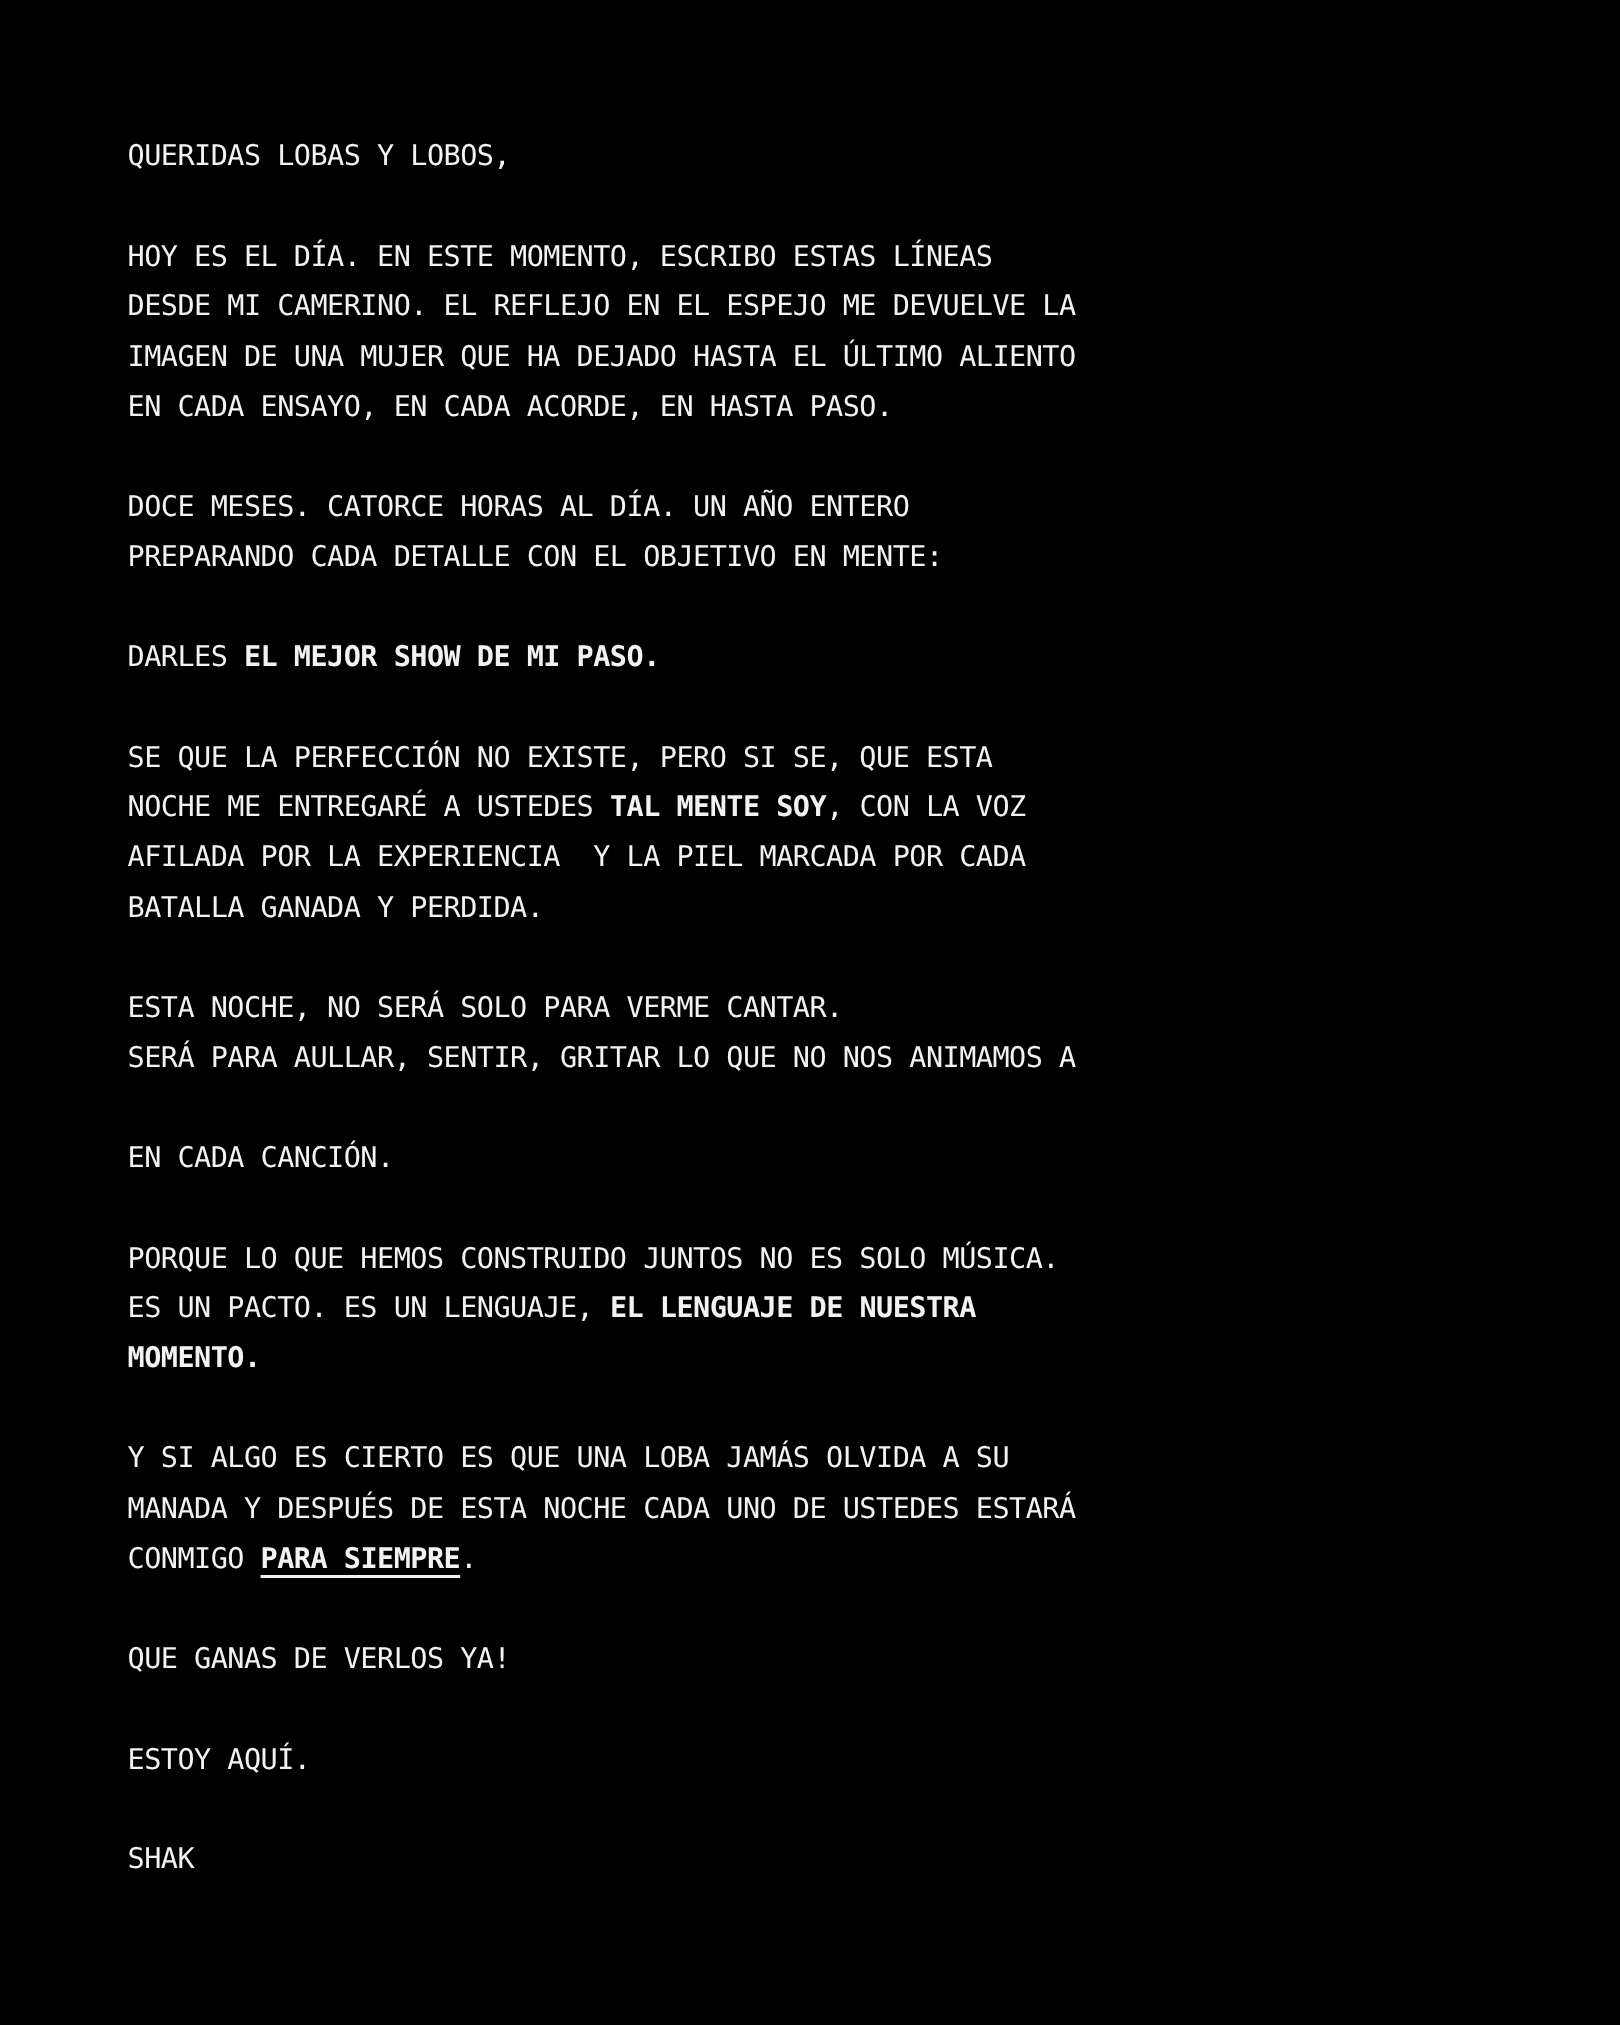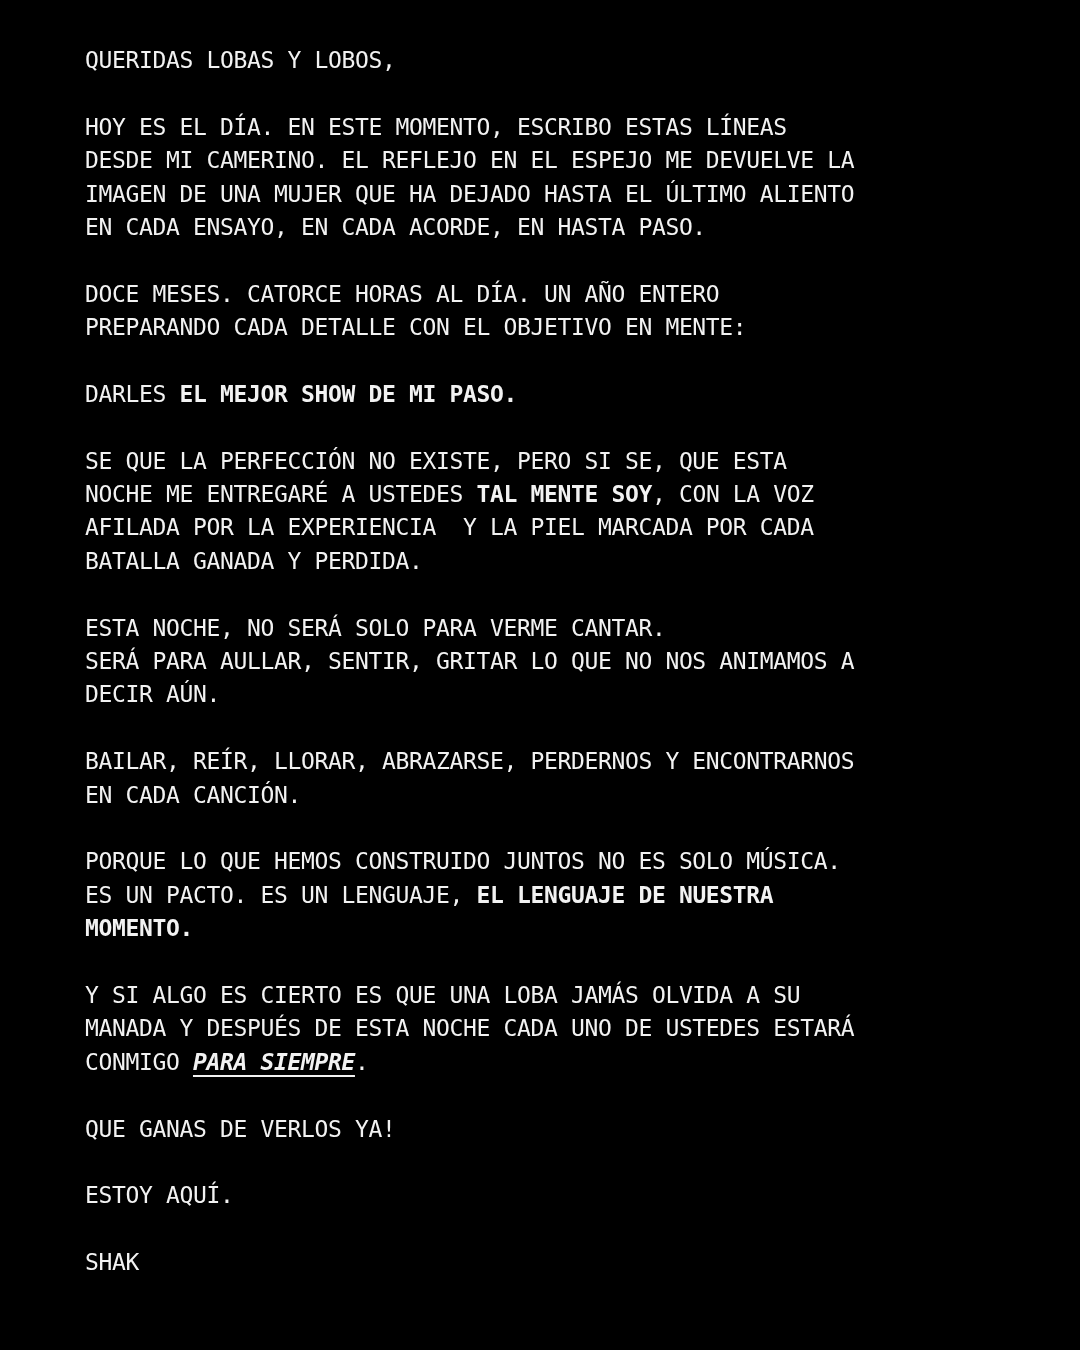--- a/index.html
+++ b/index.html
@@ -9,42 +9,41 @@
   }
   body {
     width: 1080px;
     height: 1350px;
     overflow: hidden;
   }
   .letter {
     box-sizing: border-box;
     width: 1080px;
     height: 1350px;
-    padding: 44px 60px 0 85px;
+    padding: 88px 60px 0 85px;
     font-family: "DejaVu Sans Mono", "Liberation Mono", monospace;
-    font-size: 23px;
+    font-size: 19px;
     letter-spacing: -0.35px;
     line-height: 33.4px;
     color: #f2f2f2;
   }
   .paragraph {
     margin: 0 0 33.4px 0;
   }
   .line {
     white-space: pre;
     height: 33.4px;
   }
   .seg.bold {
     font-weight: bold;
   }
   .seg.underline {
     text-decoration: underline;
     text-decoration-thickness: 2px;
     text-underline-offset: 5px;
-    font-style: italic;
   }
 </style>
 </head>
 <body>
 
 <div class="letter">
     <div class="paragraph">
       <div class="line"><span class="seg">QUERIDAS LOBAS Y LOBOS,</span></div>
     </div>
     <div class="paragraph">
@@ -62,24 +61,22 @@
     </div>
     <div class="paragraph">
       <div class="line"><span class="seg">SE QUE LA PERFECCIÓN NO EXISTE, PERO SI SE, QUE ESTA</span></div>
       <div class="line"><span class="seg">NOCHE ME ENTREGARÉ A USTEDES </span><span class="seg bold">TAL MENTE SOY</span><span class="seg">, CON LA VOZ</span></div>
       <div class="line"><span class="seg">AFILADA POR LA EXPERIENCIA  Y LA PIEL MARCADA POR CADA</span></div>
       <div class="line"><span class="seg">BATALLA GANADA Y PERDIDA.</span></div>
     </div>
     <div class="paragraph">
       <div class="line"><span class="seg">ESTA NOCHE, NO SERÁ SOLO PARA VERME CANTAR.</span></div>
       <div class="line"><span class="seg">SERÁ PARA AULLAR, SENTIR, GRITAR LO QUE NO NOS ANIMAMOS A</span></div>
-      <div class="line"><span class="seg">DECIR AÚN.</span></div>
     </div>
     <div class="paragraph">
-      <div class="line"><span class="seg">BAILAR, REÍR, LLORAR, ABRAZARSE, PERDERNOS Y ENCONTRARNOS</span></div>
       <div class="line"><span class="seg">EN CADA CANCIÓN.</span></div>
     </div>
     <div class="paragraph">
       <div class="line"><span class="seg">PORQUE LO QUE HEMOS CONSTRUIDO JUNTOS NO ES SOLO MÚSICA.</span></div>
       <div class="line"><span class="seg">ES UN PACTO. ES UN LENGUAJE, </span><span class="seg bold">EL LENGUAJE DE NUESTRA</span></div>
       <div class="line"><span class="seg bold">MOMENTO.</span></div>
     </div>
     <div class="paragraph">
       <div class="line"><span class="seg">Y SI ALGO ES CIERTO ES QUE UNA LOBA JAMÁS OLVIDA A SU</span></div>
       <div class="line"><span class="seg">MANADA Y DESPUÉS DE ESTA NOCHE CADA UNO DE USTEDES ESTARÁ</span></div>

